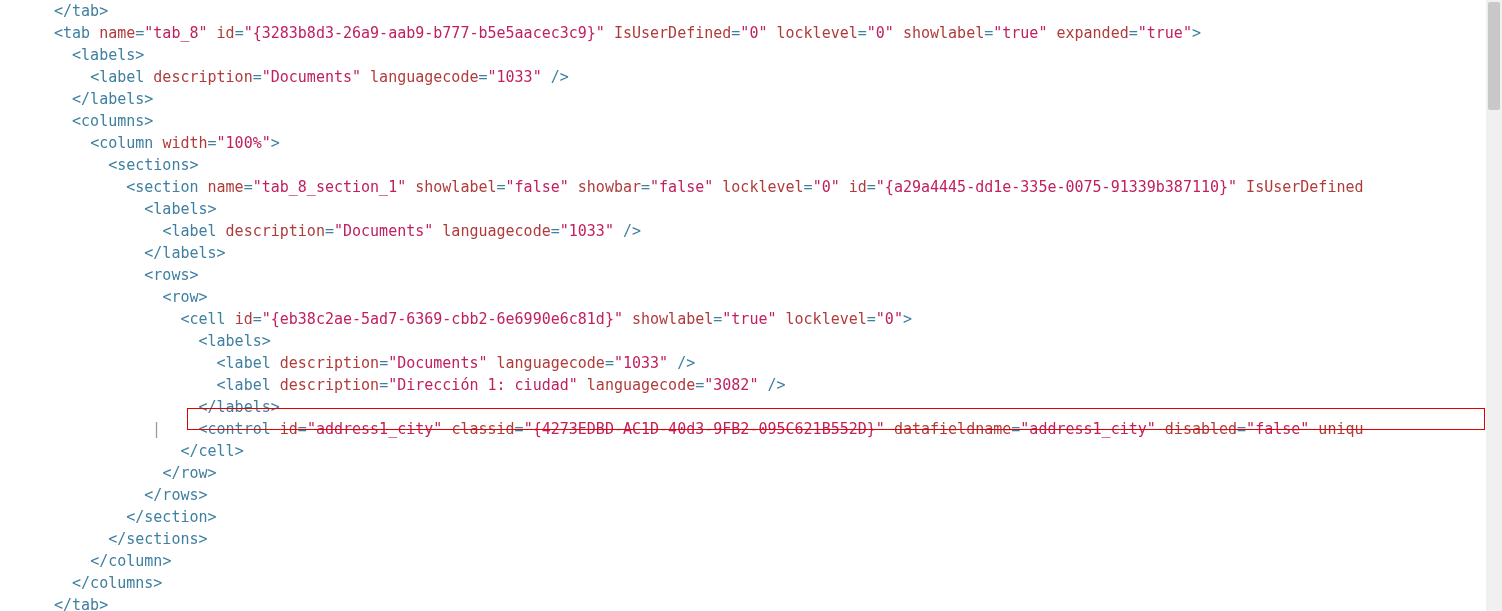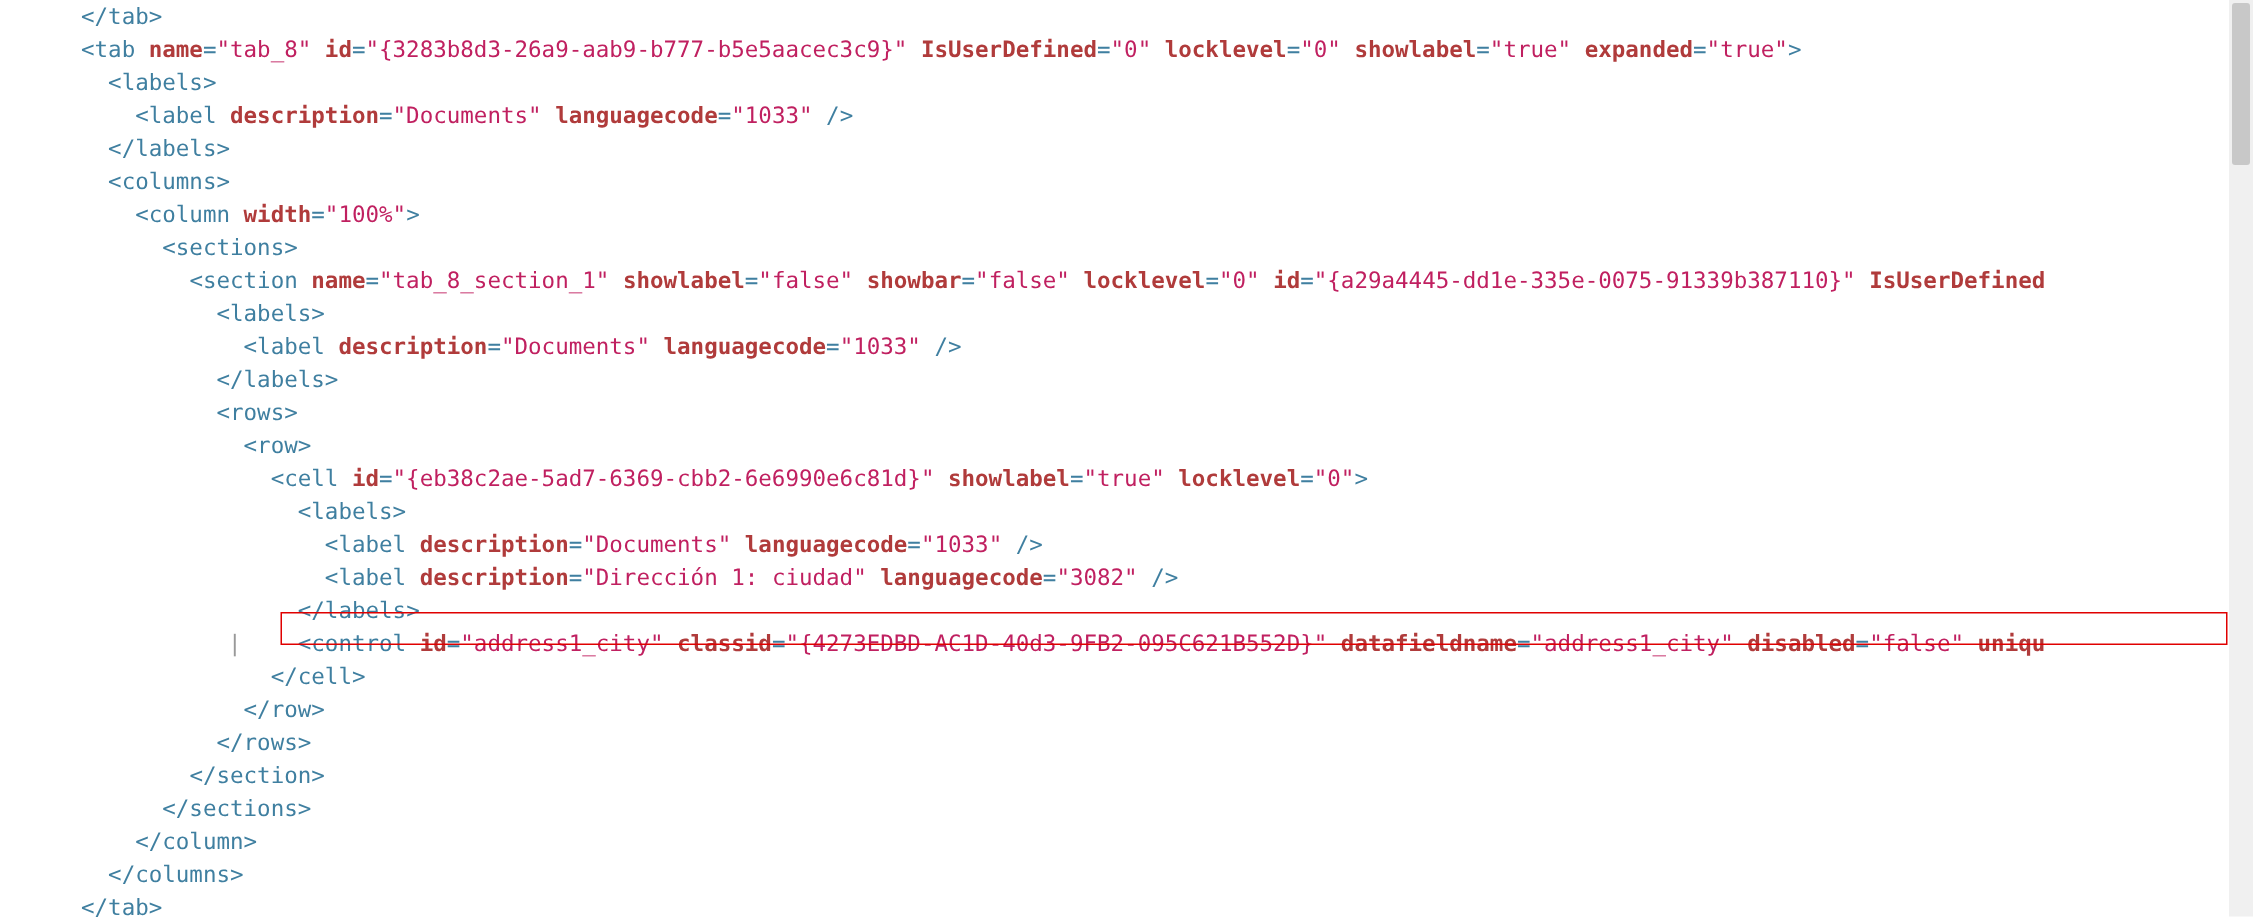--- a/index.html
+++ b/index.html
@@ -12,21 +12,21 @@
       padding: 0;
       width: 1502px;
       overflow-x: hidden;
       position: relative;
     }
     .code {
       white-space: pre;
       padding: 0;
     }
     .tag { color: #3f7fa0; }
-    .attr-name { color: #b03b3b; font-weight: bold; }
+    .attr-name { color: #b03b3b; }
     .attr-val { color: #c02060; }
     .line { display: block; padding-left: 54px; color: #666; }
     .highlight-box {
       position: absolute;
       border: 1.5px solid #e00000;
       background: transparent;
       pointer-events: none;
     }
     .cursor-mark {
       position: absolute;

